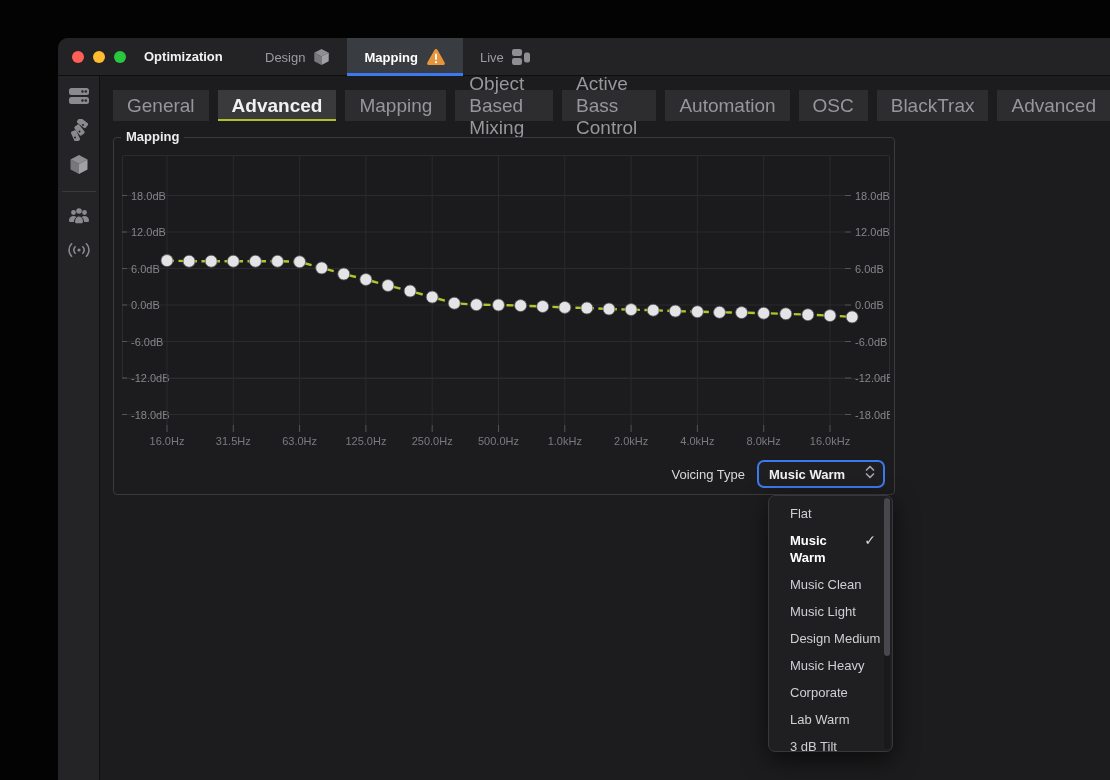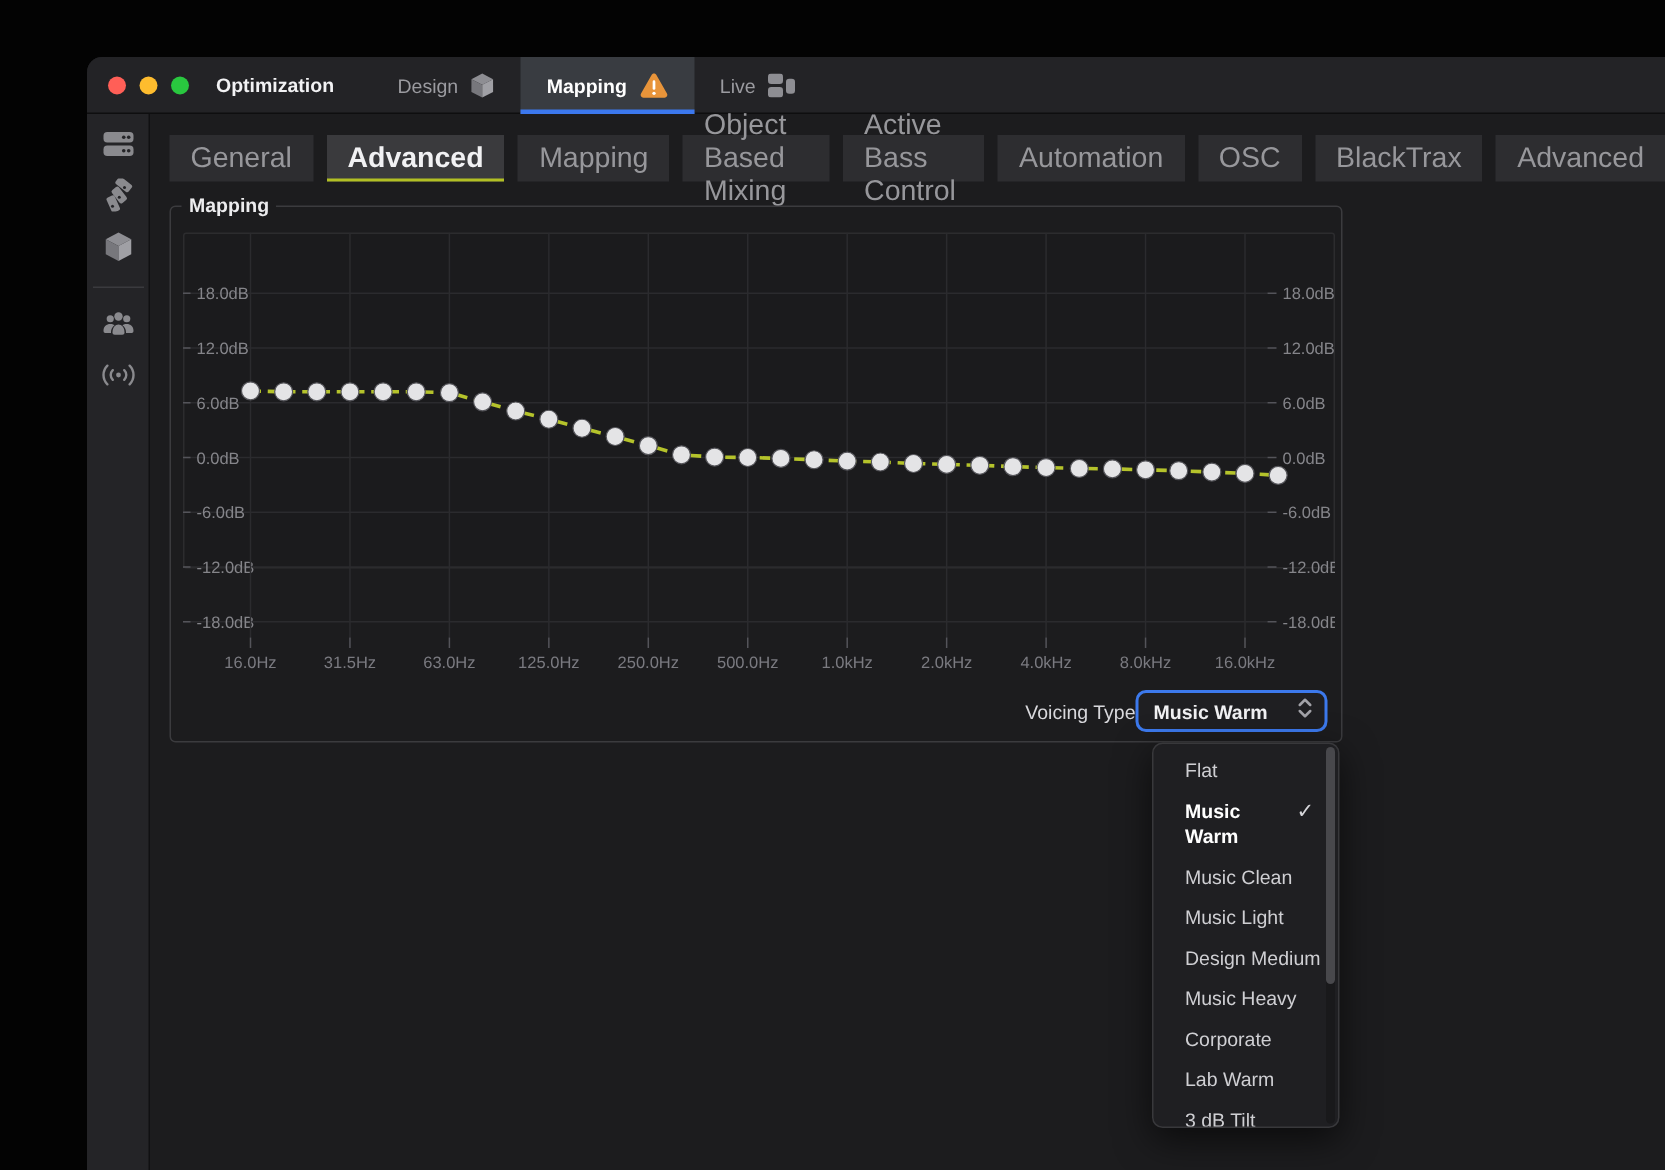--- a/index.html
+++ b/index.html
@@ -42,21 +42,21 @@
   .legend { position:absolute; left:7px; top:-9px; background:#1c1c1e; padding:0 5px;
     color:#ececee; font-size:13px; font-weight:bold; }
   .chart-box { position:absolute; left:8px; top:17px; width:768px; height:224px;
     background:#1b1b1d; border:1px solid #2c2c2e; border-radius:2px; }
   .chart-box svg { position:absolute; left:-1px; top:-1px; }
   .grid { stroke:#2b2b2e; stroke-width:1; }
   .tick { stroke:#54545a; stroke-width:1; }
   .ylab { fill:#85858a; font-size:11px; font-family:"Liberation Sans",sans-serif; }
   .xlab { fill:#7a7a80; font-size:11px; font-family:"Liberation Sans",sans-serif; }
   .type-row { position:absolute; right:9px; top:322px; display:flex; align-items:center; }
-  .type-label { color:#d8d8dc; font-size:13px; }
+  .type-label { color:#d8d8dc; font-size:13px; margin-right:12px; }
   .select { width:128px; height:28px; background:#1f1f22; border:2px solid #3c79ec; border-radius:7px;
     display:flex; align-items:center; padding:0 8px 0 10px; cursor:default; }
   .select .sel-value { color:#f0f0f2; font-size:13px; font-weight:bold; flex:1; }
 
   
   .menu { position:absolute; left:668px; top:419px; width:125px; height:257px;
     background:#1f1f22; border:1px solid #38383b; border-radius:7px; overflow:hidden;
     box-shadow:0 8px 24px rgba(0,0,0,0.6); padding-top:4px; z-index:20;padding-left:11px; }
   .menu-item { padding:5px 10px 5px 10px; color:#cfcfd3; font-size:13px; line-height:17px;
     position:relative; cursor:default; }

